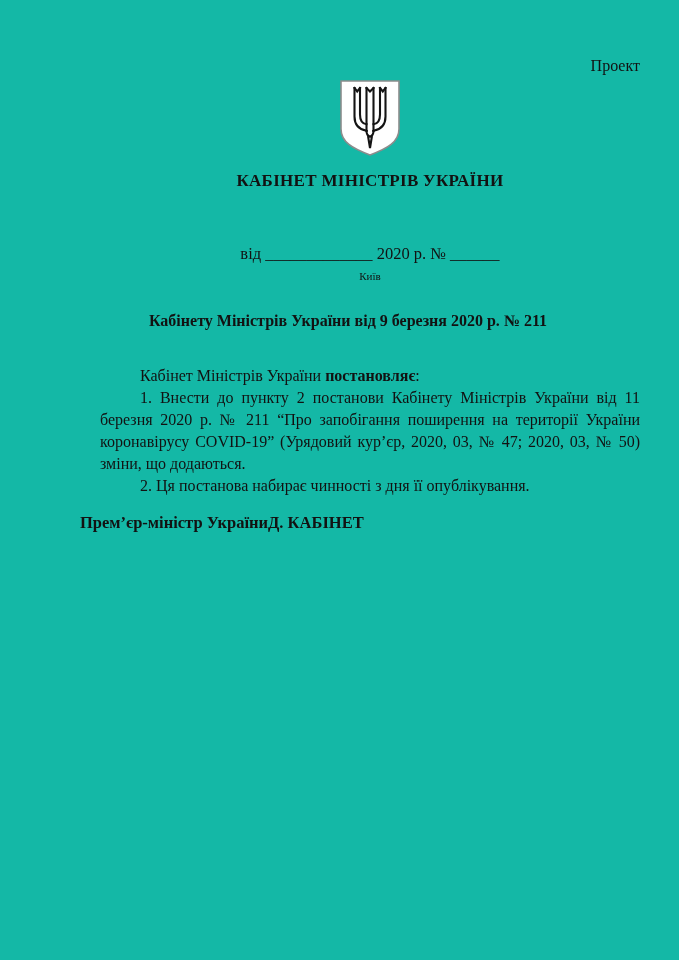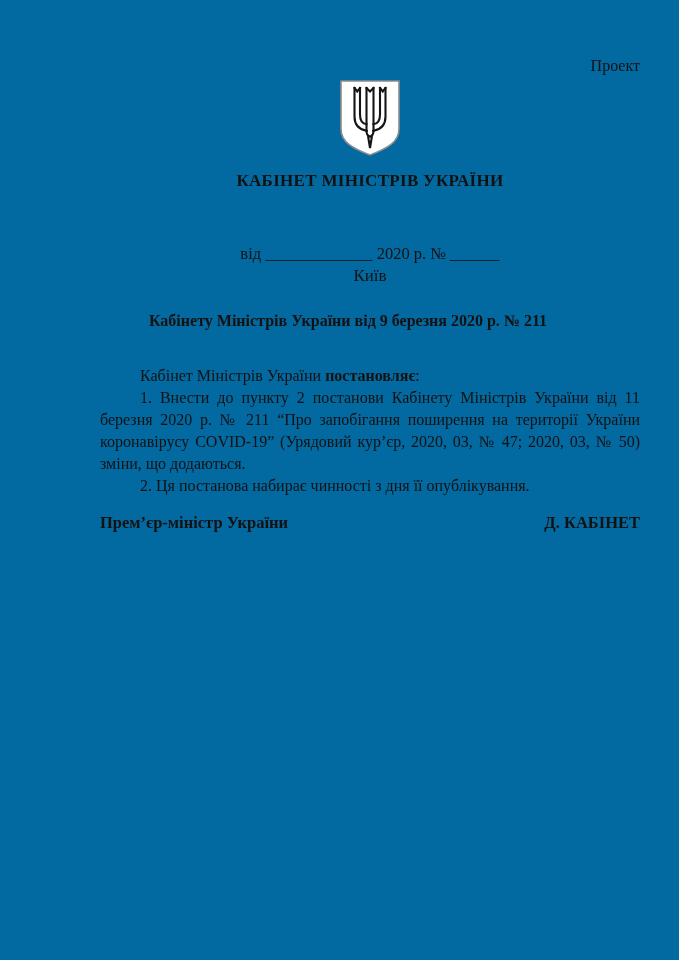--- a/index.html
+++ b/index.html
@@ -1,20 +1,20 @@
 <!DOCTYPE html>
 <html><head>
 <meta charset="utf-8">
 <style>
   html, body { margin: 0; padding: 0; background: #ffffff; }
   .page {
     position: relative;
     width: 679px;
     height: 960px;
-    background: #0369a1;
+    background: #14b8a6;
     color: #121212;
     font-family: "Liberation Serif", serif;
     padding-top: 56px;
     box-sizing: border-box;
     overflow: hidden;
   }
   .content { margin-left: 100px; width: 540px; }
 
   .draft-label {
     text-align: right;
@@ -44,21 +44,21 @@
   }
   .date-line {
     margin-top: 52px;
     text-align: center;
     font-size: 16.5px;
     line-height: 22px;
     white-space: pre;
   }
   .city {
     text-align: center;
-    font-size: 17px;
+    font-size: 11px;
     line-height: 22px;
   }
   .doc-title {
     margin-top: 24px;
     margin-left: 78px;
     width: 540px;
     text-align: center;
     font-weight: bold;
     font-size: 16px;
     line-height: 19px;
@@ -73,24 +73,23 @@
   .body-text p { margin: 0; }
   .indent { text-indent: 40px; }
   .jline {
     text-align: justify;
     text-align-last: justify;
     text-justify: inter-word;
     white-space: normal;
   }
   .signature {
     margin-top: 16px;
-    margin-left: 100px;
+    margin-left: 80px;
     width: 540px;
     display: flex;
-    justify-content: space-between;
     font-weight: bold;
     font-size: 16.5px;
     line-height: 20px;
   }
 </style>
 </head>
 <body>
 
 <div class="page">
 

